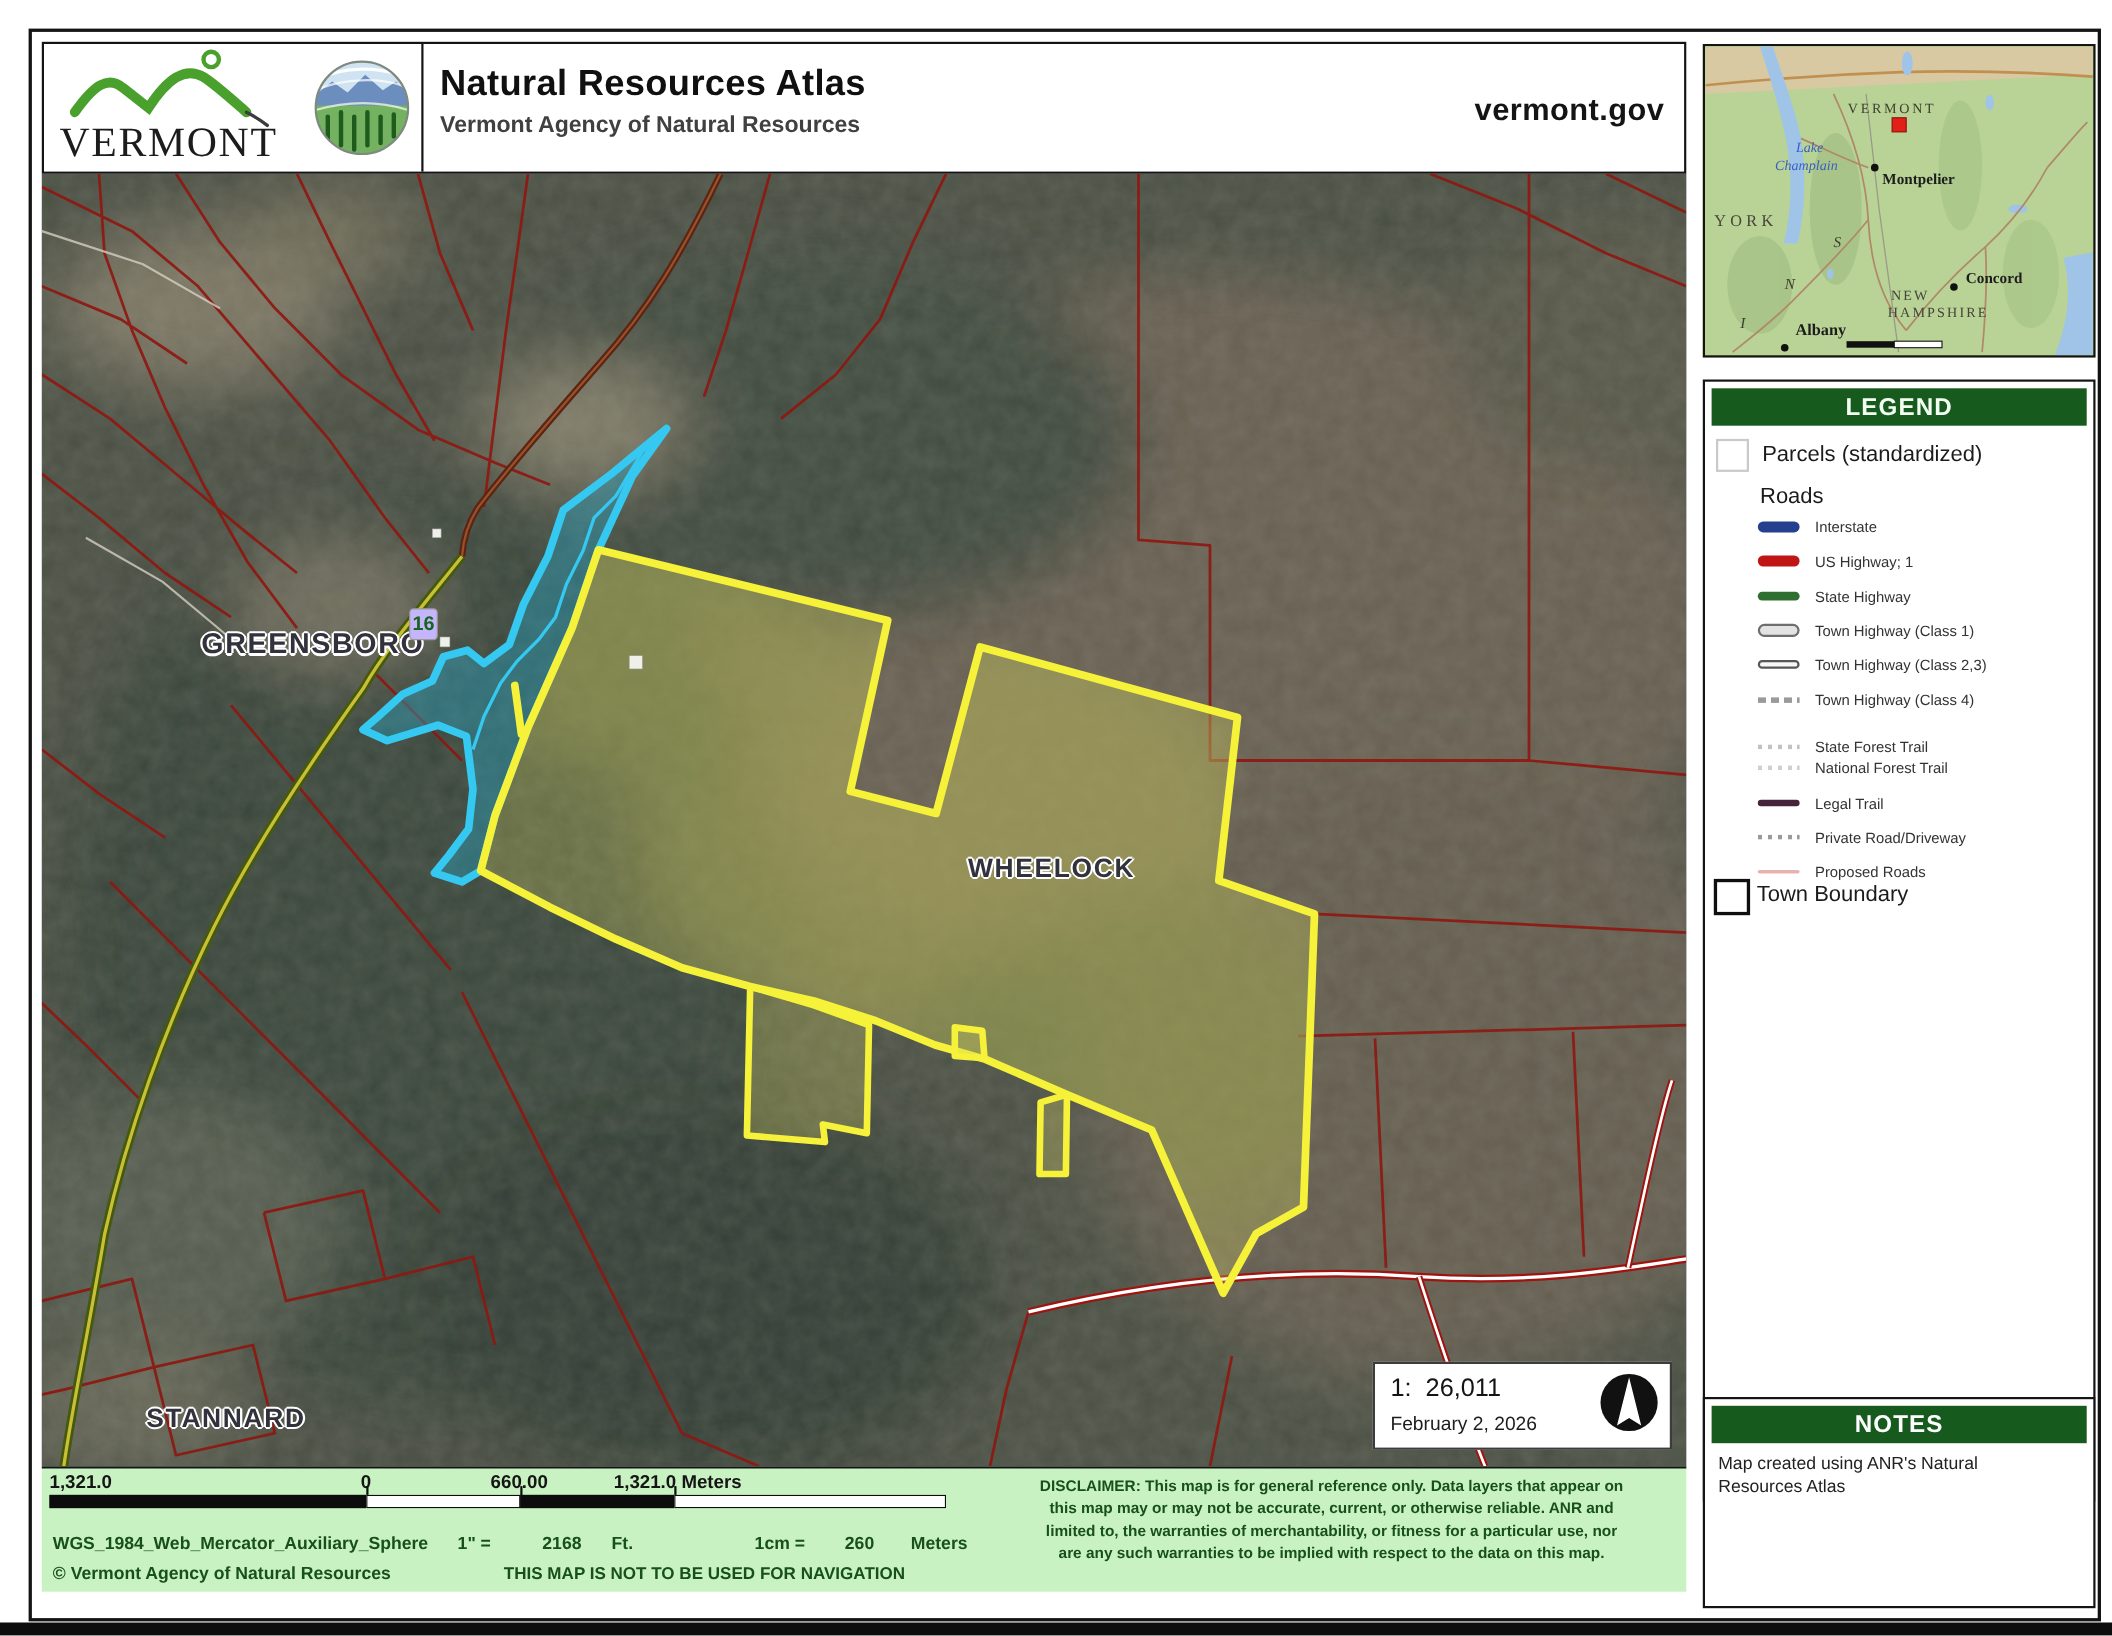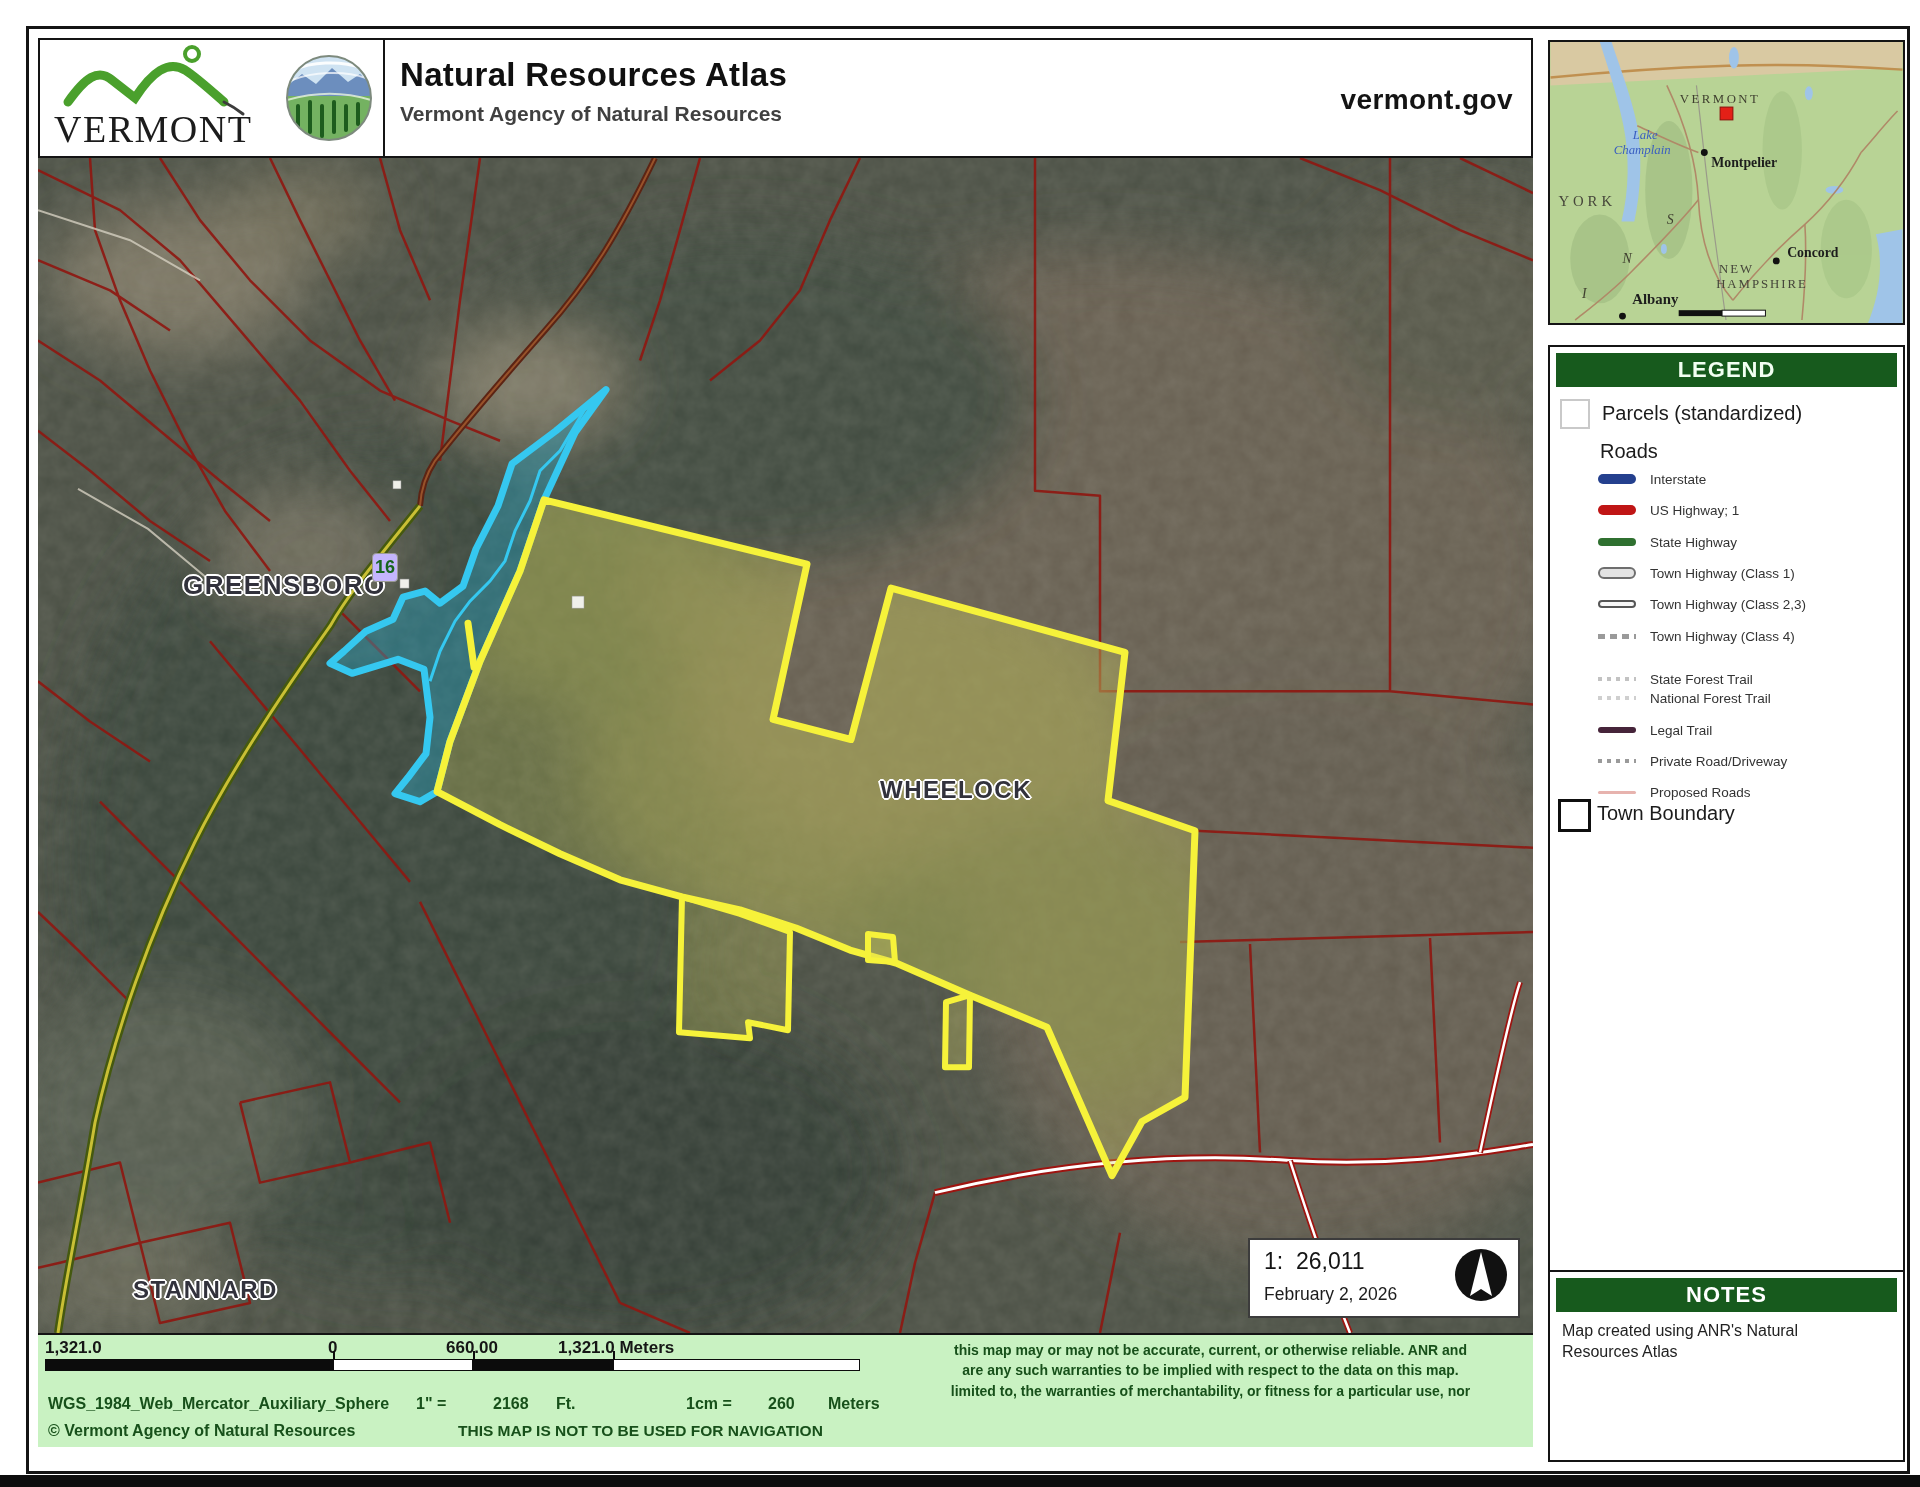--- a/index.html
+++ b/index.html
@@ -273,23 +273,24 @@
 
     <div class="gb-abs gb-green gb-row2" style="left:378px;">1" =</div>
     <div class="gb-abs gb-green gb-row2" style="left:455px;">2168</div>
     <div class="gb-abs gb-green gb-row2" style="left:518px;">Ft.</div>
     <div class="gb-abs gb-green gb-row2" style="left:648px;">1cm =</div>
     <div class="gb-abs gb-green gb-row2" style="left:730px;">260</div>
     <div class="gb-abs gb-green gb-row2" style="left:790px;">Meters</div>
     <div class="gb-abs gb-green gb-row3 warn" style="left:420px;">THIS MAP IS NOT TO BE USED FOR NAVIGATION</div>
 
     <div class="disclaimer">
+      <div>DISCLAIMER: This map is for general reference only. Data layers that appear on</div>
       <div>this map may or may not be accurate, current, or otherwise reliable. ANR and</div>
+      <div>limited to, the warranties of merchantability, or fitness for a particular use, nor</div>
       <div>are any such warranties to be implied with respect to the data on this map.</div>
-      <div>limited to, the warranties of merchantability, or fitness for a particular use, nor</div>
     </div>
   </div>
 
   <div class="inset-box">
     <svg width="353" height="281" viewBox="0 0 357 285">
       <rect width="357" height="285" fill="#b8d395"></rect>
       <g opacity="0.55">
         <ellipse cx="120" cy="150" rx="24" ry="70" fill="#9cb97f"></ellipse>
         <ellipse cx="235" cy="110" rx="20" ry="60" fill="#a3c284"></ellipse>
         <ellipse cx="300" cy="210" rx="26" ry="50" fill="#a3c284"></ellipse>

